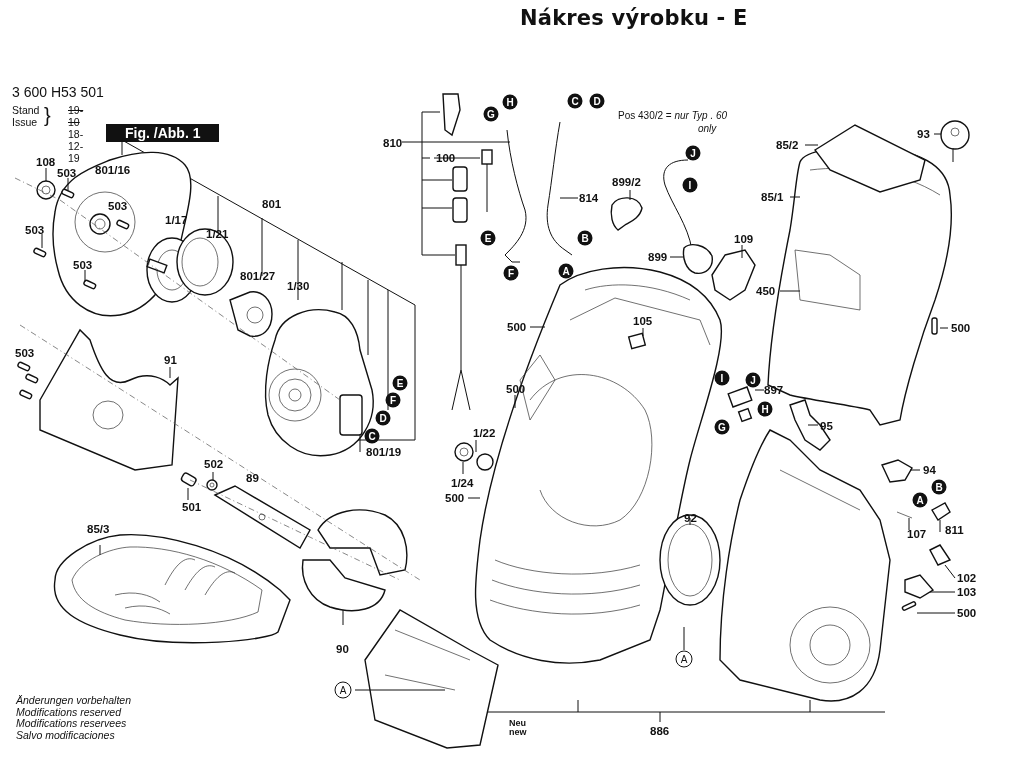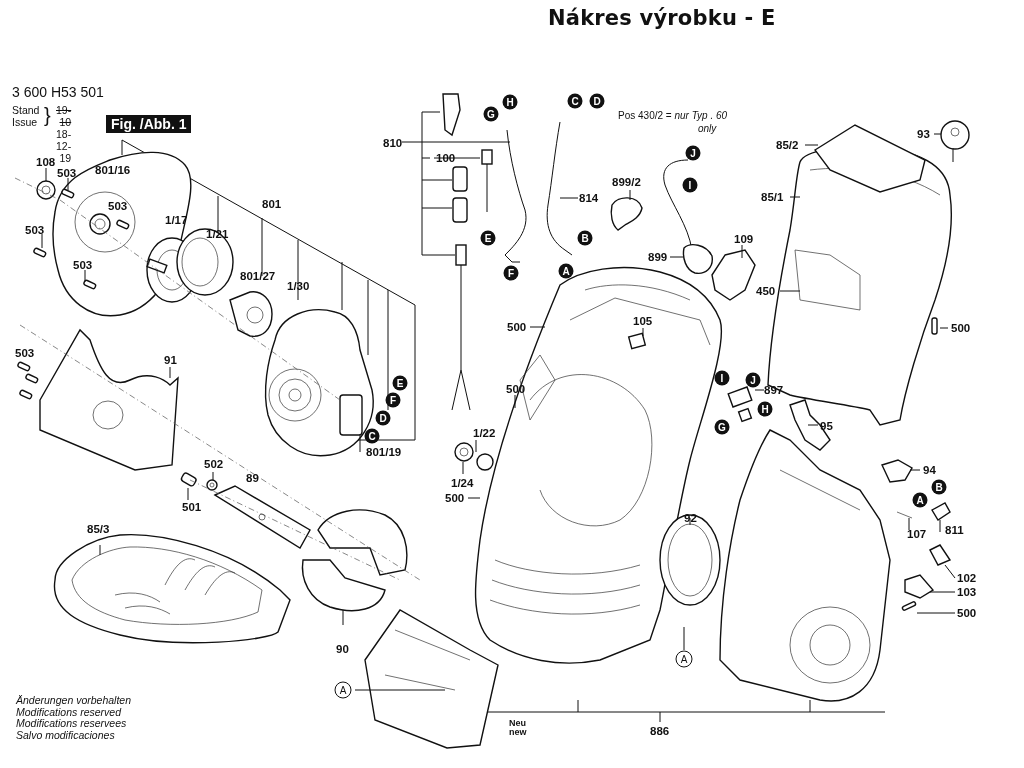--- a/index.html
+++ b/index.html
@@ -1,26 +1,26 @@
 <!DOCTYPE html>
 <html><head>
 <meta charset="utf-8">
 <style>
   html, body { margin:0; padding:0; background:#ffffff; }
   body { width:1024px; height:768px; position:relative; overflow:hidden;
          font-family:"Liberation Sans", sans-serif; color:#111; }
   .title { position:absolute; left:520px; top:6px; font-size:21px; font-weight:bold;
-           font-family:"DejaVu Sans", sans-serif; color:#111; letter-spacing:0.2px;margin-left:28px; }
+           font-family:"DejaVu Sans", sans-serif; color:#111; letter-spacing:0.2px; }
   .doc-no { position:absolute; left:12px; top:84px; font-size:14px; }
   .stand { position:absolute; left:12px; top:104px; font-size:10.5px; line-height:12px; }
   .stand .brace { position:absolute; left:32px; top:-1px; font-size:20px; line-height:24px; }
-  .stand .dates { position:absolute; left:44px; top:0;text-align:right; }
+  .stand .dates { position:absolute; left:56px; top:0; }
   .stand .old { text-decoration:line-through; }
-  .fig { position:absolute; left:106px; top:115px; background:#111; color:#fff; font-weight:bold;
-         font-size:14px; padding:1px 5px; }
+  .fig { position:absolute; left:106px; top:124px; background:#111; color:#fff; font-weight:bold;
+         font-size:14px; padding:1px 19px; }
   .pos-note { position:absolute; left:618px; top:110px; font-size:10px; }
   .pos-note i { display:inline-block; }
   .pos-note .only { position:absolute; left:80px; top:13px; font-style:italic; }
   .footer { position:absolute; left:16px; top:695px; font-size:10.5px; line-height:11.5px;font-style:italic; }
   .neu { position:absolute; left:485px; top:719px; font-size:9px; font-weight:bold; line-height:9px;padding-left:24px; }
   svg#diagram { position:absolute; left:0; top:0; }
   .lbl { font-family:"Liberation Sans", sans-serif; font-size:11.5px; font-weight:bold; fill:#111; }
   .cl { font-family:"Liberation Sans", sans-serif; font-size:10px; font-weight:bold; fill:#fff; text-anchor:middle; }
   .ol { font-family:"Liberation Sans", sans-serif; font-size:10px; fill:#111; text-anchor:middle; }
   .ln { stroke:#111; stroke-width:1; fill:none; }

